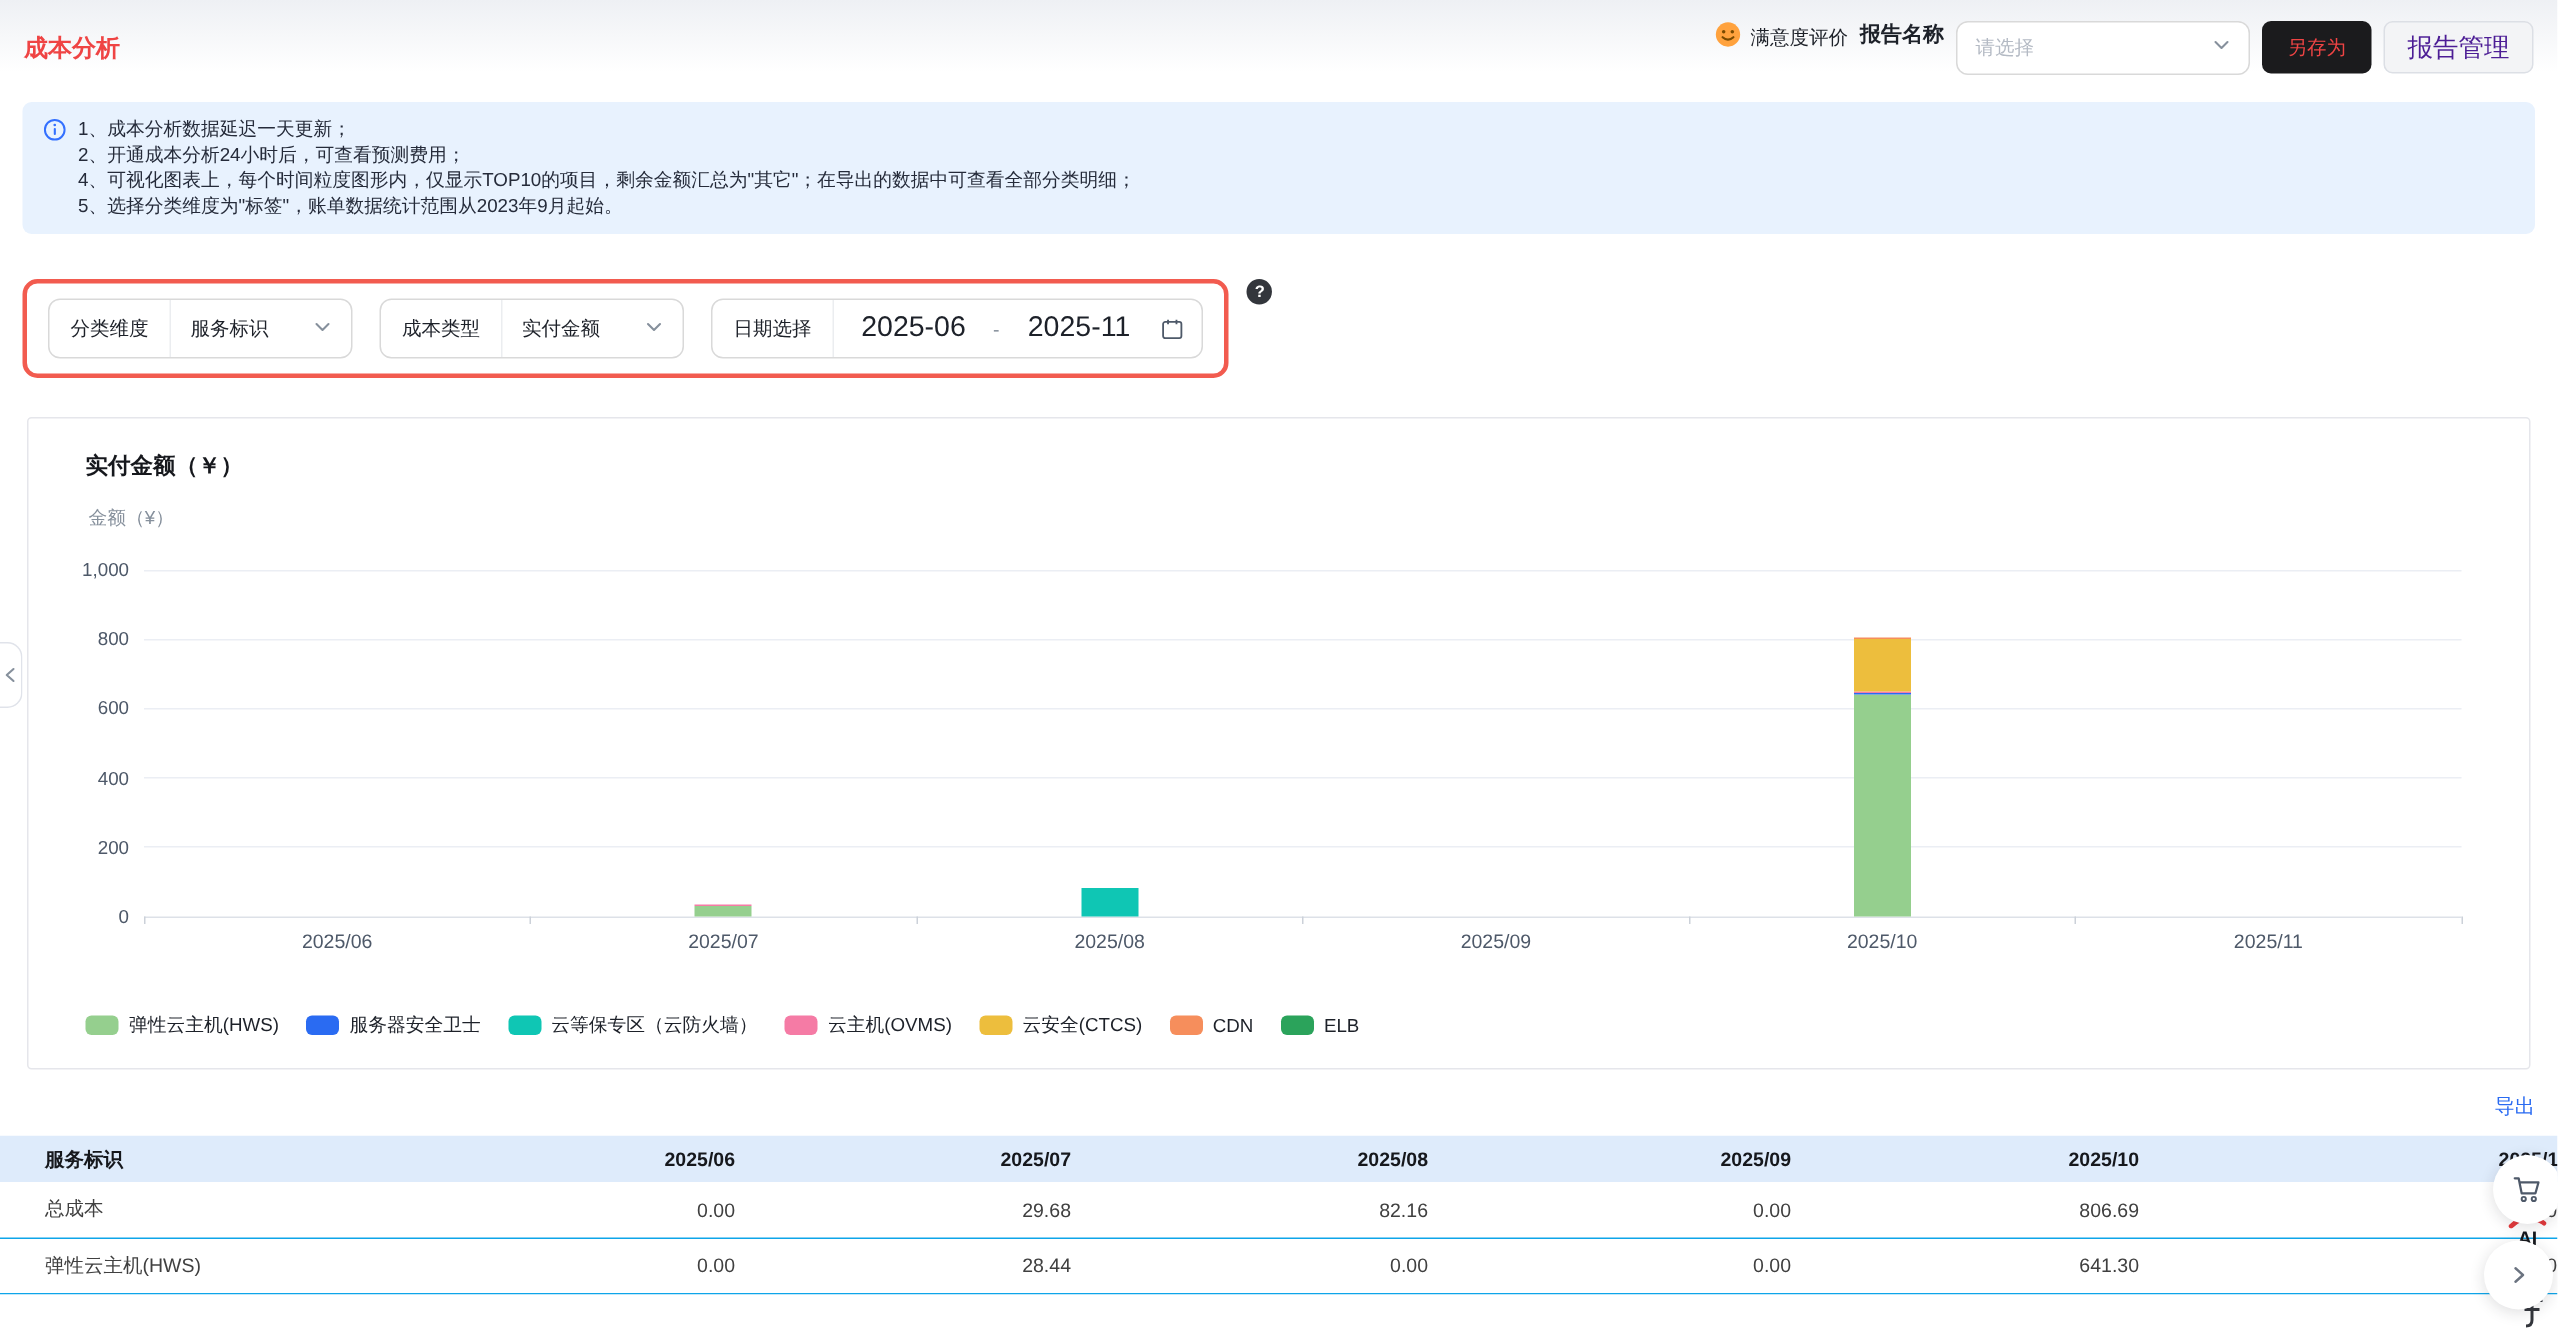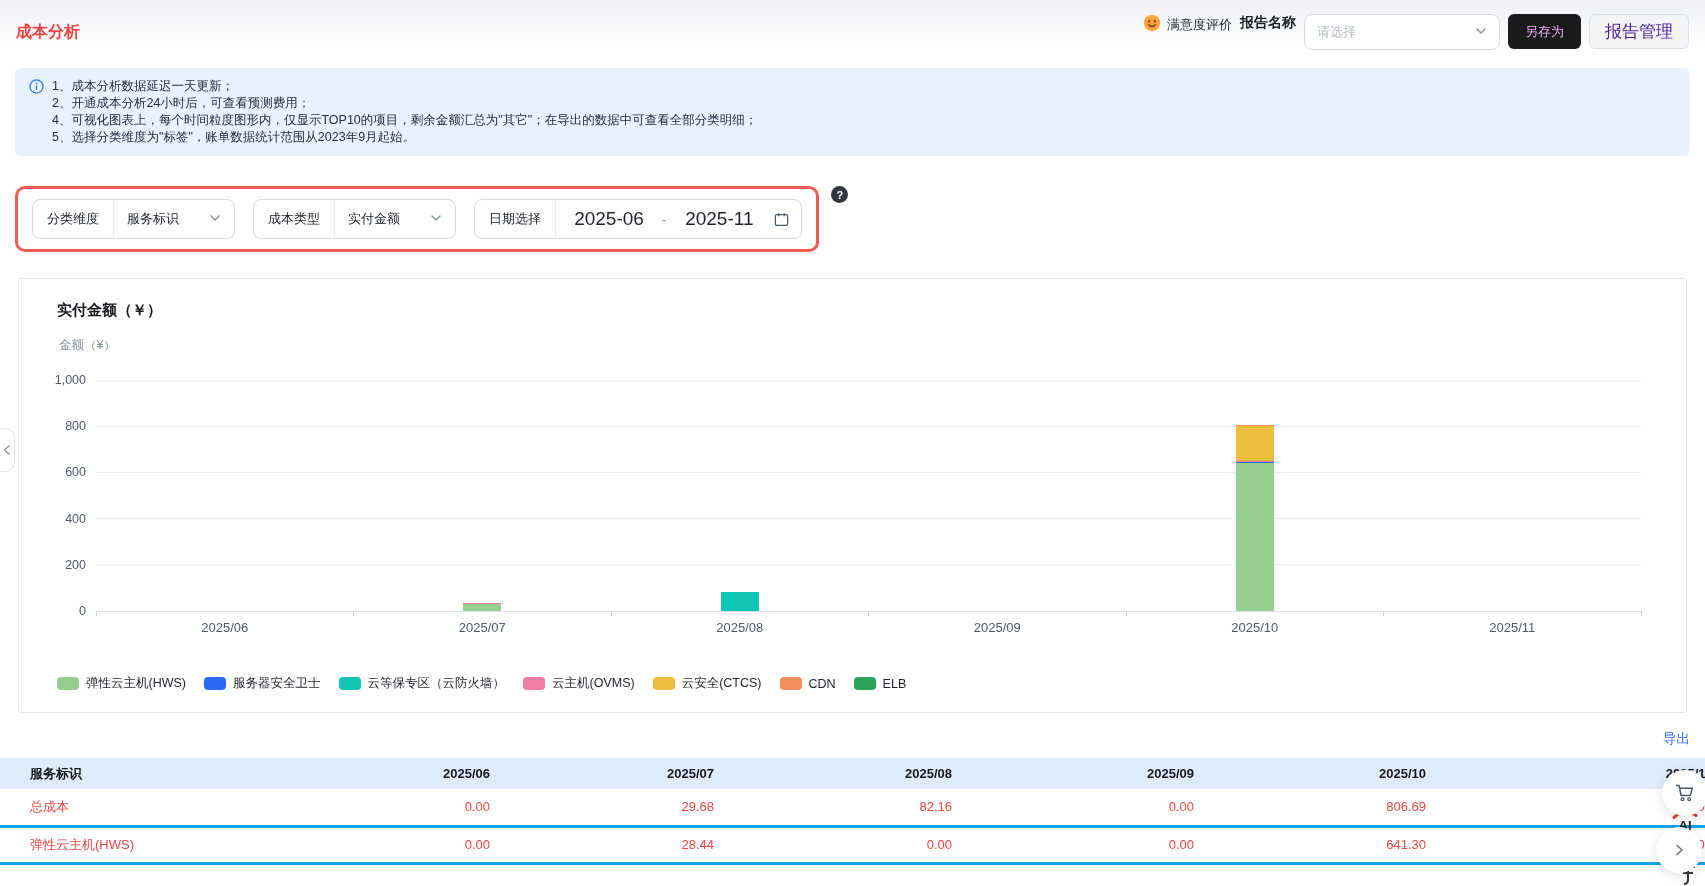--- a/index.html
+++ b/index.html
@@ -15,21 +15,21 @@
   
   .topbar { position:relative; display:flex; align-items:center; justify-content:space-between;
     padding:14px 16px 12px 16px; }
   .page-title { font-size:16px; font-weight:bold; color:#ef4444; }
   .topbar-right { display:flex; align-items:flex-start; gap:8px; }
   .satisfaction { display:flex; align-items:center; gap:6px; font-size:13px; cursor:pointer; }
   .report-label { font-size:14px; font-weight:bold; }
   .select { width:196px; height:36px; border:1px solid #d9d9d9; border-radius:8px; background:#fff;
     display:flex; align-items:center; justify-content:space-between; padding:0 12px; cursor:pointer; }
   .select .ph { color:#b4bac4; font-size:13px; }
-  .btn-dark { height:35px; padding:0 17px; background:#1b1b1d; color:#f0abfc; font-size:13px;
+  .btn-dark { height:35px; padding:0 17px; background:#1b1b1d; color:#ef4444; font-size:13px;
     border:none; border-radius:6px; display:flex; align-items:center; cursor:pointer;
     font-family:inherit; }
   .btn-light { height:35px; padding:0 15px; background:#f3f4f6; color:#4c1d95; font-size:17px;
     border:1px solid #dcdfe5; border-radius:6px; display:flex; align-items:center; cursor:pointer;
     font-family:inherit; }
 
   
   .notice { margin:6px 15px 0 15px; background:#e8f2fe; border-radius:6px;
     padding:10px 14px; display:flex; gap:8px; }
   .notice-icon { flex:0 0 auto; margin-top:1px; }
@@ -69,21 +69,21 @@
   .legend-item { display:flex; align-items:center; gap:7px; font-size:12.5px; color:#1d2129; cursor:pointer; }
   .swatch { width:22px; height:13px; border-radius:4px; flex:0 0 auto; }
 
   
   .export-row { margin:16px 15px 0 15px; text-align:right; }
   .export-link { color:#2a6bf2; font-size:13.5px; font-weight:normal; text-decoration:none; cursor:pointer; }
   .table-wrap { margin-top:10px; width:1705px; overflow:hidden; }
   table { border-collapse:collapse; table-layout:fixed; width:1712px; font-size:13px; }
   thead th { background:#deebfb; height:31px; font-weight:bold; text-align:right; padding:0; color:#16181d; }
   thead th:first-child { text-align:left; padding-left:30px; }
-  tbody td { height:37px; border-bottom:3px solid #0ea5e9; text-align:right; padding:0; color:#ef4444; }
+  tbody td { height:37px; border-bottom:1px solid #0ea5e9; text-align:right; padding:0; color:#404040; }
   tbody td:first-child { text-align:left; padding-left:30px; }
 
   
   .fab { position:absolute; width:46px; height:46px; border-radius:50%; background:#fff;
     box-shadow:0 2px 10px rgba(31,35,41,0.15); display:flex; align-items:center; justify-content:center;
     cursor:pointer; }
   .fab-cart { left:1662px; top:770px; z-index:3; }
   .fab-chevron { left:1656px; top:827px; z-index:4; }
   .ai-logo { position:absolute; left:1668px; top:810px; z-index:2; width:34px; height:26px;
     display:flex; flex-direction:column; align-items:center; cursor:pointer; }

